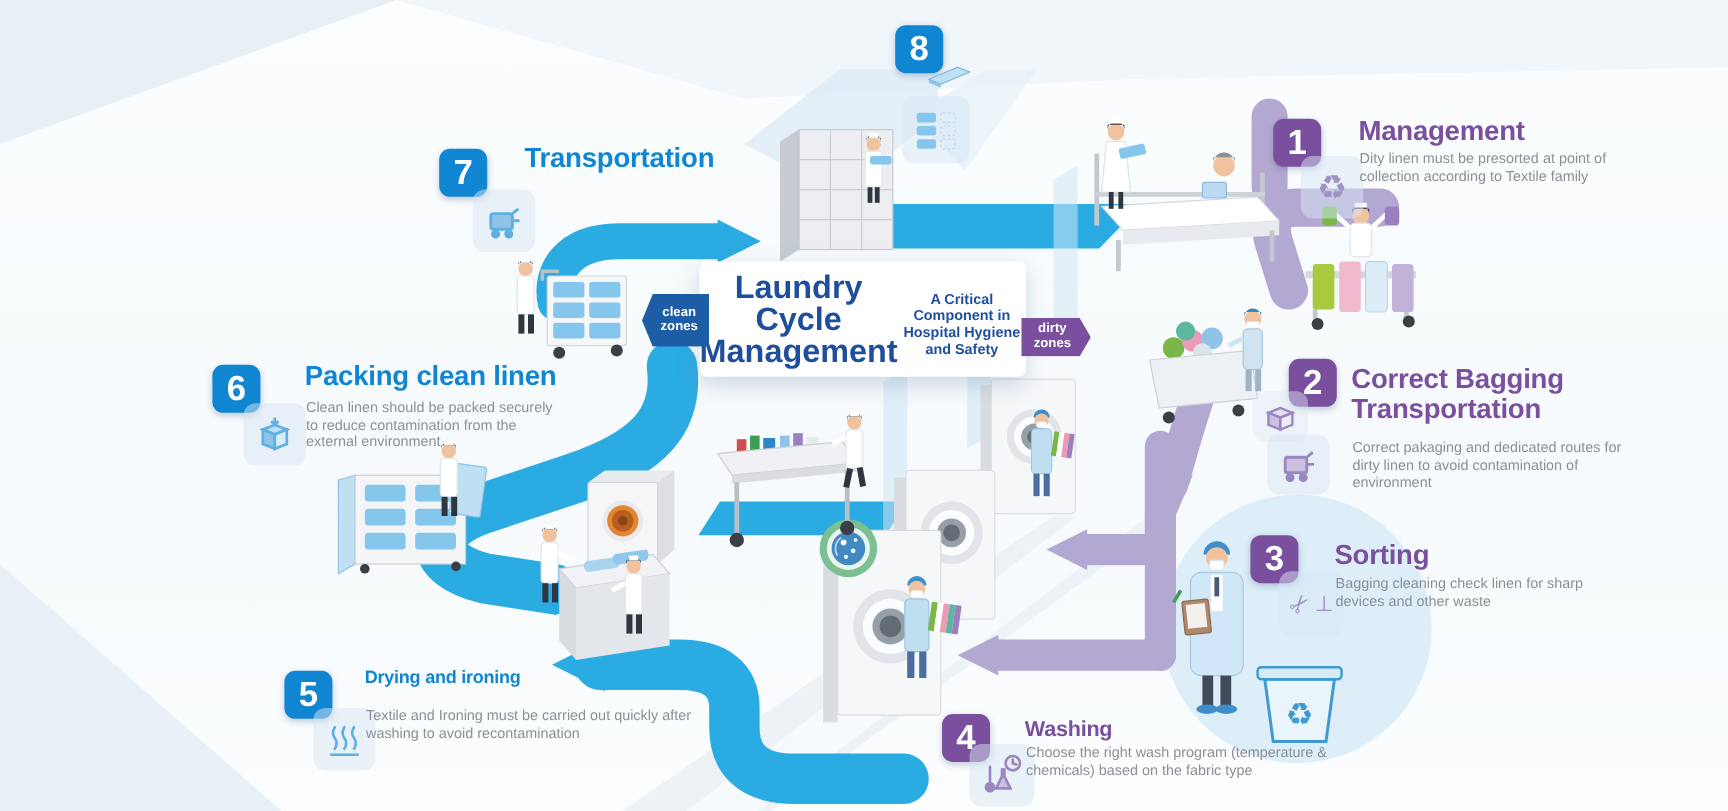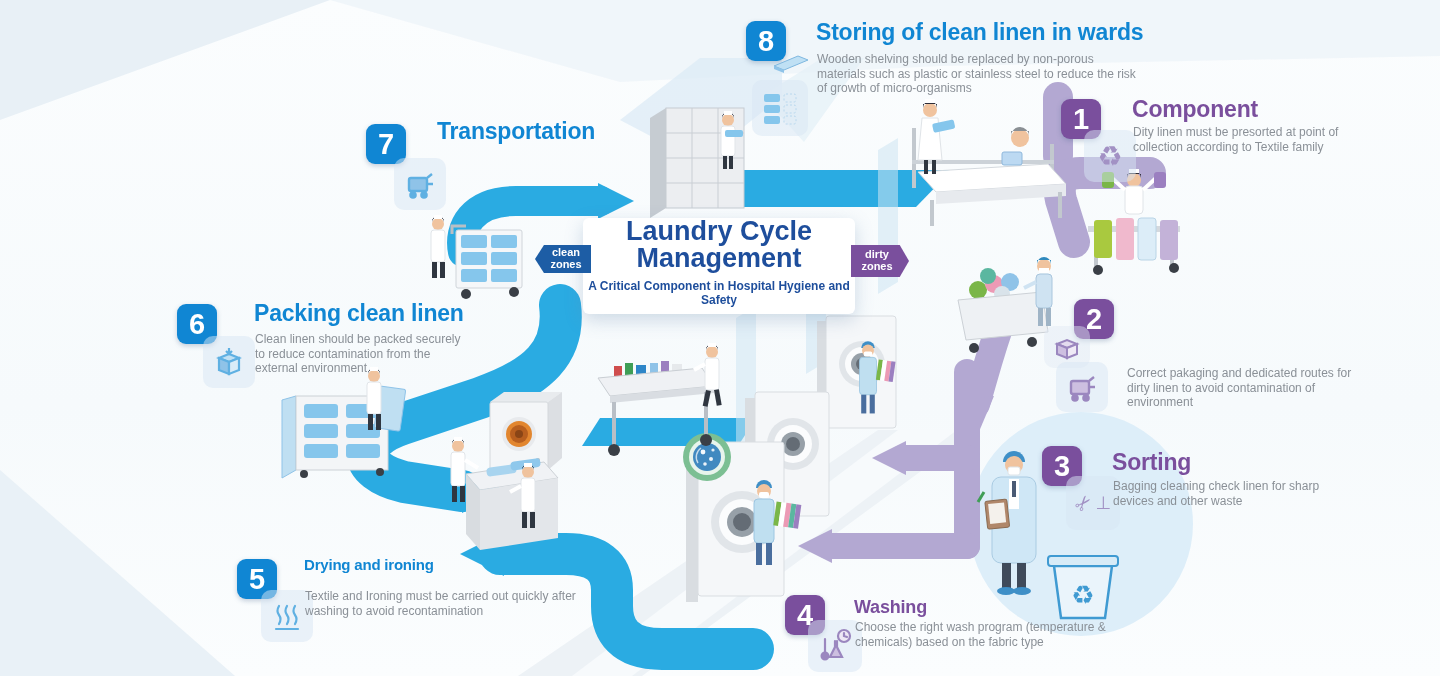--- a/index.html
+++ b/index.html
@@ -9,27 +9,27 @@
   .step-num{width:40px;height:40px;border-radius:9px;color:#fff;font-weight:bold;font-size:29px;
             display:flex;align-items:center;justify-content:center;box-shadow:0 2px 5px rgba(70,100,140,.30);}
   .num-blue{background:#1086d3;}
   .num-purple{background:#7a4f9d;}
   .step-title{font-weight:bold;font-size:20px;line-height:1.08;letter-spacing:-.2px;}
   .t-blue{color:#1086d3;}
   .t-purple{color:#7a4f9d;}
   .step-desc{font-size:12px;line-height:1.22;color:#8a9097;}
   .icon-tile{background:rgba(216,230,243,.50);border-radius:10px;display:flex;align-items:center;justify-content:center;}
   .title-card{background:#fff;border-radius:6px;box-shadow:0 6px 18px rgba(105,140,175,.30);
-              display:flex;flex-direction:column;align-items:center;}
+              display:flex;flex-direction:row;align-items:center;}
   .main-title{color:#1e4e9c;font-weight:bold;font-size:27px;line-height:1.0;text-align:center;width:230px;}
   .main-sub{color:#1e4e9c;font-weight:bold;font-size:12px;margin-top:7px;text-align:center;}
   .zone-badge{color:#fff;font-weight:bold;font-size:11px;line-height:1.05;
               display:flex;align-items:center;justify-content:center;text-align:center;}
   .zb-clean{background:#1d5da5;clip-path:polygon(16% 0,100% 0,100% 100%,16% 100%,0 50%);padding-left:6px;}
-  .zb-dirty{background:#7a4f9d;clip-path:polygon(0 0,84% 0,100% 50%,84% 100%,0 100%);padding-right:6px;}
+  .zb-dirty{background:#7a4f9d;clip-path:polygon(0 0,84% 0,100% 50%,84% 100%,0 100%);padding-right:6px;margin-top:20px;}
   svg{display:block;}
 </style>
 </head>
 <body>
 
 <div id="canvas">
 
   <svg class="abs" style="left:0;top:0" width="1440" height="676" viewBox="0 0 1440 676">
 
     <g>
@@ -354,21 +354,21 @@
       <rect x="0" y="4" width="70" height="10" rx="3" fill="#d7ebf7" stroke="#3f9ad2" stroke-width="2"></rect>
       <text x="35" y="52" text-anchor="middle" font-size="26" fill="#3f9ad2">♻</text>
     </g>
   </svg>
 
   <div class="abs title-card" style="left:583px;top:218px;width:272px;height:96px">
     <div class="main-title">Laundry Cycle Management</div>
     <div class="main-sub">A Critical Component in Hospital Hygiene and Safety</div>
   </div>
 
-  <div class="abs zone-badge zb-clean" style="left:535px;top:245px;width:50px;height:28px">
+  <div class="abs zone-badge zb-clean" style="left:535px;top:245px;width:50px;height:44px">
     <span style="width:34px">clean zones</span>
   </div>
   <div class="abs zone-badge zb-dirty" style="left:851px;top:245px;width:52px;height:32px">
     <span style="width:34px">dirty zones</span>
   </div>
 
   <div class="abs step-num num-blue" style="left:746px;top:21px">8</div>
   <div class="abs" style="left:768px;top:52px">
     <svg width="44" height="22">
         <polygon points="6,14 30,4 40,8 16,18" fill="#bfe0f4" stroke="#7fb8e0"></polygon>
@@ -378,22 +378,20 @@
   <div class="abs icon-tile" style="left:752px;top:80px;width:56px;height:56px">
     <svg width="40" height="40">
       <rect x="4" y="6" width="16" height="8" rx="2" fill="#85c6ec"></rect>
         <rect x="24" y="6" width="12" height="8" rx="2" fill="none" stroke="#b9d8ee" stroke-dasharray="2 2"></rect>
       <rect x="4" y="17" width="16" height="8" rx="2" fill="#85c6ec"></rect>
         <rect x="24" y="17" width="12" height="8" rx="2" fill="none" stroke="#b9d8ee" stroke-dasharray="2 2"></rect>
       <rect x="4" y="28" width="16" height="8" rx="2" fill="#85c6ec"></rect>
         <rect x="24" y="28" width="12" height="8" rx="2" fill="none" stroke="#b9d8ee" stroke-dasharray="2 2"></rect>
     </svg>
   </div>
-  <div class="abs step-title t-blue" style="left:816px;top:20px;width:330px;font-size:23px">Storing of clean linen in wards</div>
-  <div class="abs step-desc" style="left:817px;top:52px;width:328px">Wooden shelving should be replaced by non-porous materials such as plastic or stainless steel to reduce the risk of growth of micro-organisms</div>
 
   <div class="abs step-num num-blue" style="left:366px;top:124px">7</div>
   <div class="abs icon-tile" style="left:394px;top:158px;width:52px;height:52px">
     <svg width="36" height="36" fill="none" stroke="#5fb0e2" stroke-width="2.4">
       <rect x="7" y="12" width="18" height="13" rx="2" fill="#8fc3e8" stroke="#5fb0e2"></rect>
       <path d="M 25 12 L 30 8 M 25 18 L 31 18"></path>
       <circle cx="11" cy="29" r="2.6" fill="#5fb0e2"></circle>
         <circle cx="22" cy="29" r="2.6" fill="#5fb0e2"></circle>
     </svg>
   </div>
@@ -453,22 +451,23 @@
     </svg>
   </div>
   <div class="abs icon-tile" style="left:1056px;top:362px;width:52px;height:50px">
     <svg width="36" height="34" fill="none" stroke="#9b87bf" stroke-width="2.4">
       <rect x="7" y="11" width="18" height="13" rx="2" fill="#cdbfe0" stroke="#9b87bf"></rect>
       <path d="M 25 11 L 30 7 M 25 17 L 31 17"></path>
       <circle cx="11" cy="28" r="2.6" fill="#9b87bf"></circle>
         <circle cx="22" cy="28" r="2.6" fill="#9b87bf"></circle>
     </svg>
   </div>
+  <div class="abs step-title t-purple" style="left:1126px;top:303px;width:235px;font-size:23px">Correct Bagging Transportation</div>
   <div class="abs step-desc" style="left:1127px;top:366px;width:230px">Correct pakaging and dedicated routes for dirty linen to avoid contamination of environment</div>
 
   <div class="abs step-num num-purple" style="left:1061px;top:99px">1</div>
   <div class="abs icon-tile" style="left:1084px;top:130px;width:52px;height:52px">
     <span style="font-size:28px;color:#a291c4">♻</span>
   </div>
-  <div class="abs step-title t-purple" style="left:1132px;top:97px;font-size:23px">Component</div>
+  <div class="abs step-title t-purple" style="left:1132px;top:97px;font-size:23px">Management</div>
   <div class="abs step-desc" style="left:1133px;top:125px;width:225px">Dity linen must be presorted at point of collection according to Textile family</div>
 
 </div>
 
 </body></html>

